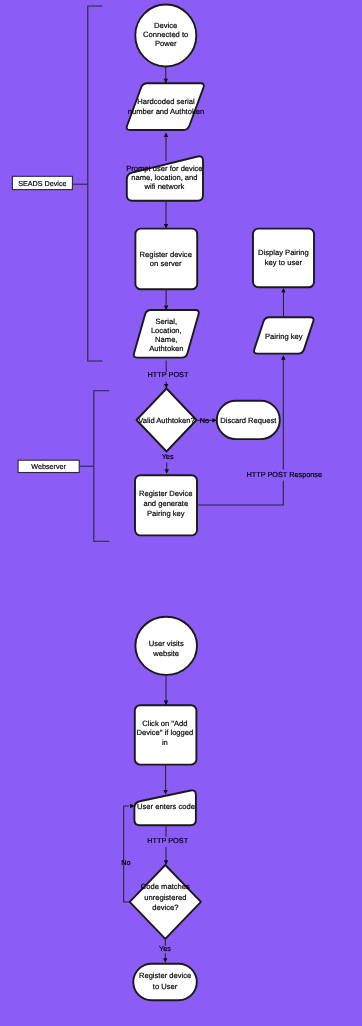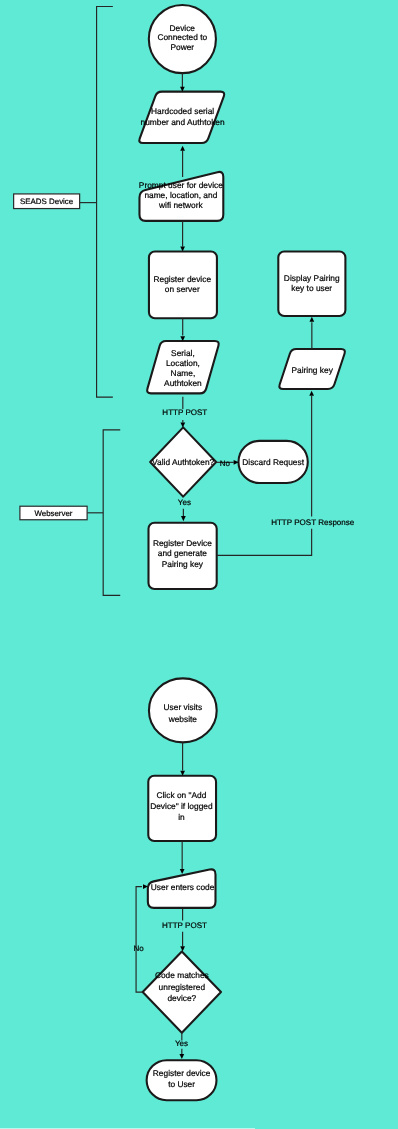--- a/index.html
+++ b/index.html
@@ -1,20 +1,20 @@
 <!DOCTYPE html>
 <html><head>
 <meta charset="utf-8">
 <title>Flowchart</title>
 <style>
   html,body{margin:0;padding:0;background:#ffffff;}
   body{width:362px;height:1026px;overflow:hidden;
        font-family:"Liberation Sans",sans-serif;
        -webkit-font-smoothing:antialiased;text-rendering:geometricPrecision;}
-  #canvas{position:relative;width:362px;height:1026px;background:#5eead4;}
+  #canvas{position:relative;width:362px;height:1026px;background:#8b5cf6;}
   svg#chart{display:block;position:absolute;left:0;top:0;}
   text{font-family:"Liberation Sans",sans-serif;fill:#000000;stroke:#000000;stroke-width:0.18;paint-order:stroke fill;}
   .node-text{font-size:7.6px;text-anchor:middle;}
   .edge-text{font-size:7.3px;text-anchor:middle;}
   .lane-text{font-size:7.2px;text-anchor:middle;}
   .shape{fill:#ffffff;stroke:#1a1a1a;stroke-width:1.9;stroke-linejoin:round;}
   .conn{fill:none;stroke:#262626;stroke-width:1.05;}
   .lane-box{fill:#ffffff;stroke:#2b2b2b;stroke-width:1.1;}
   .ahead{fill:#000000;stroke:none;}
 </style>

